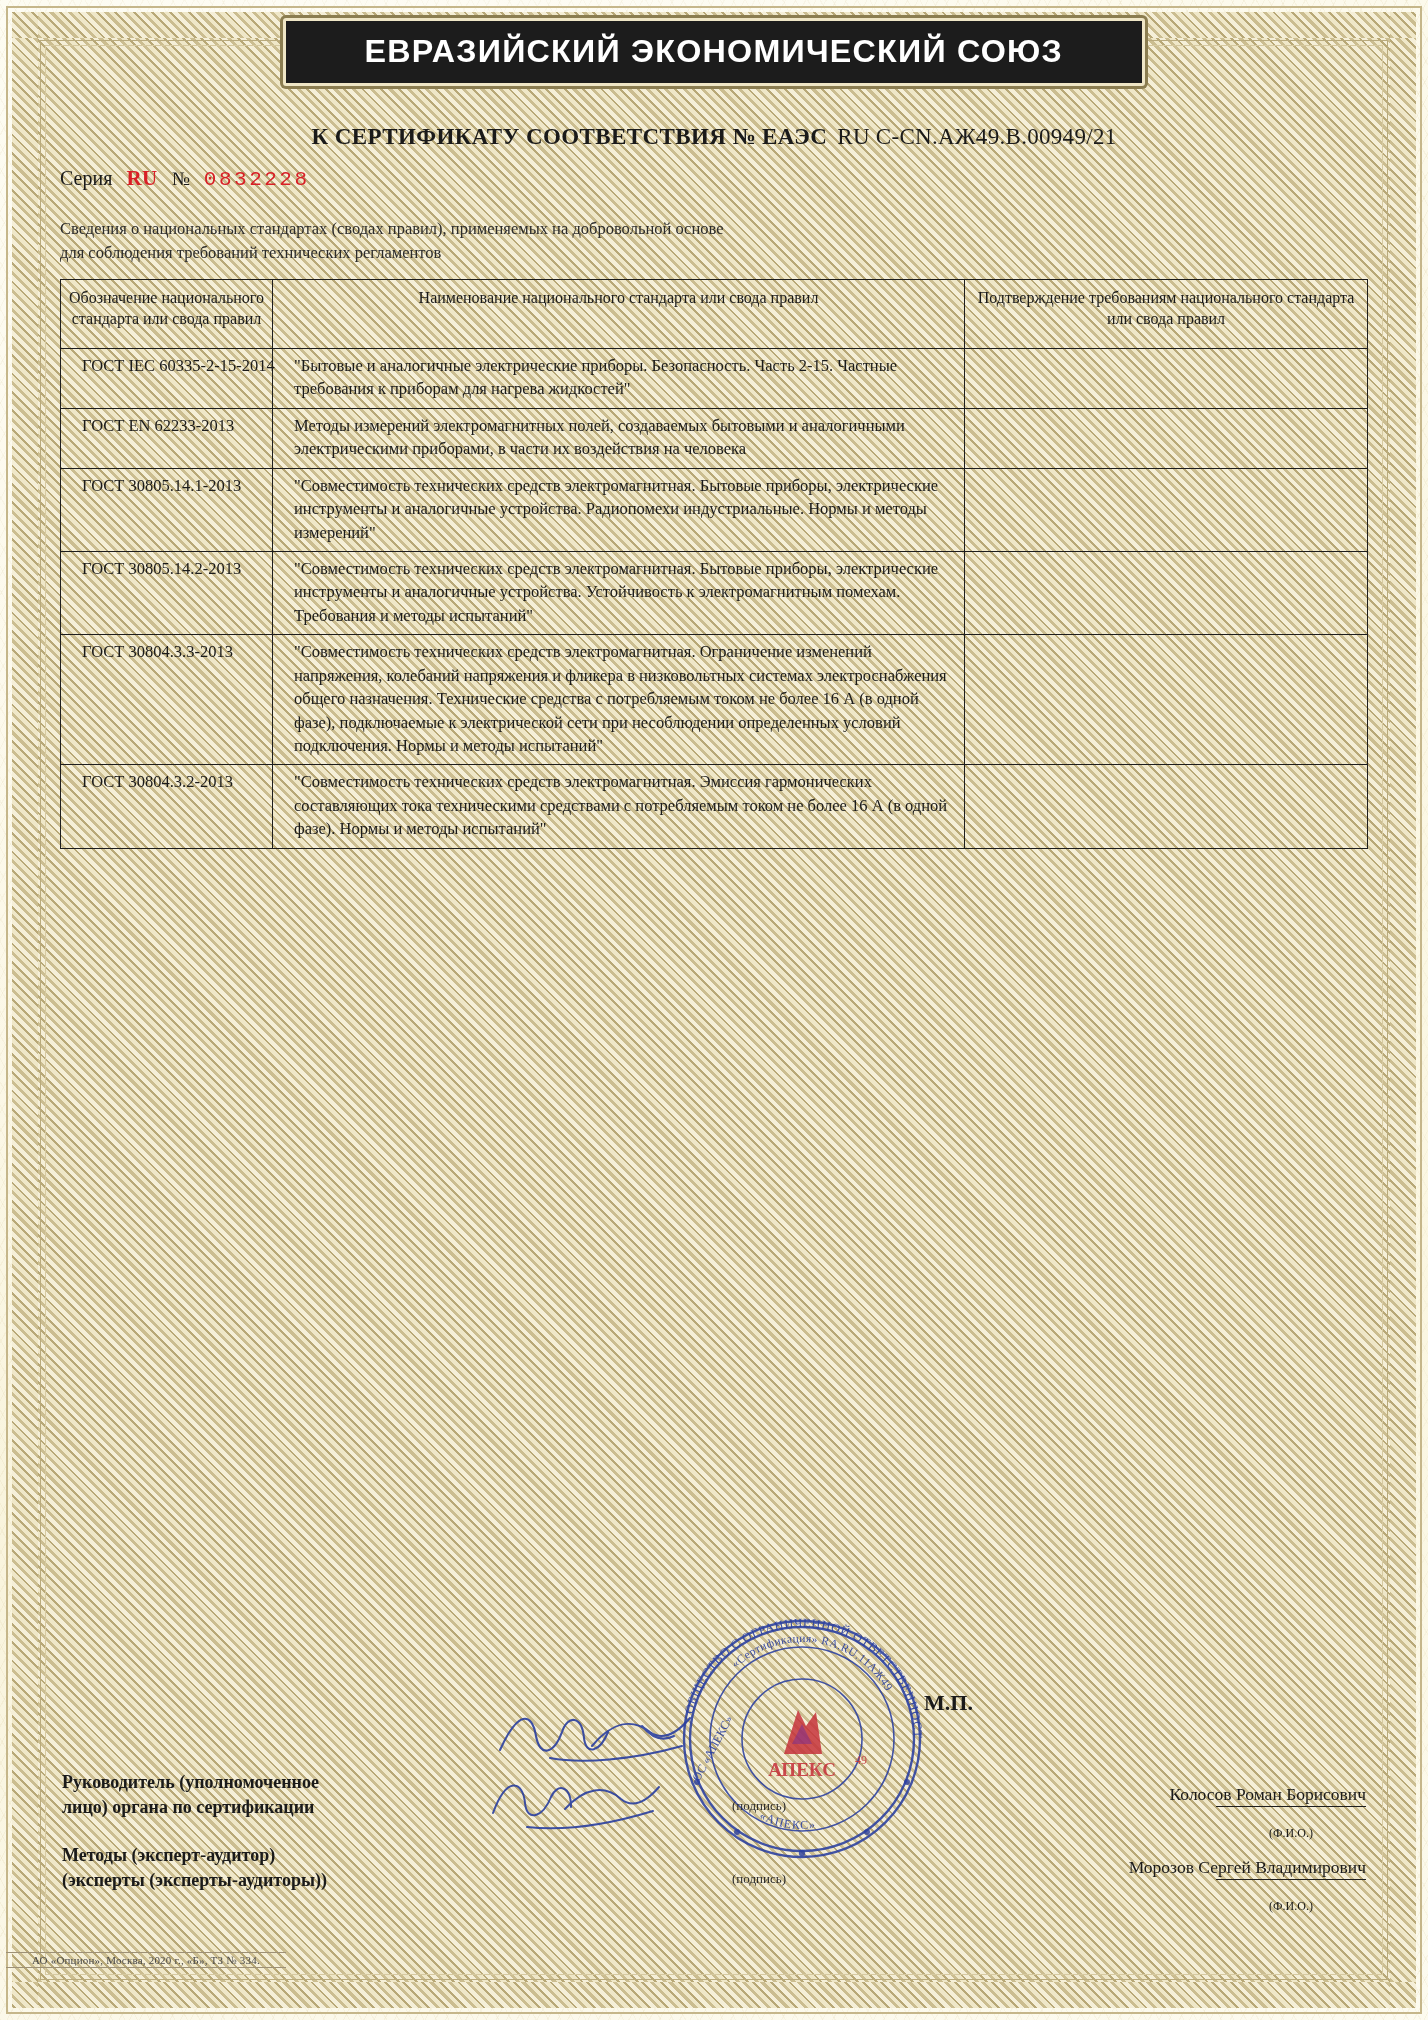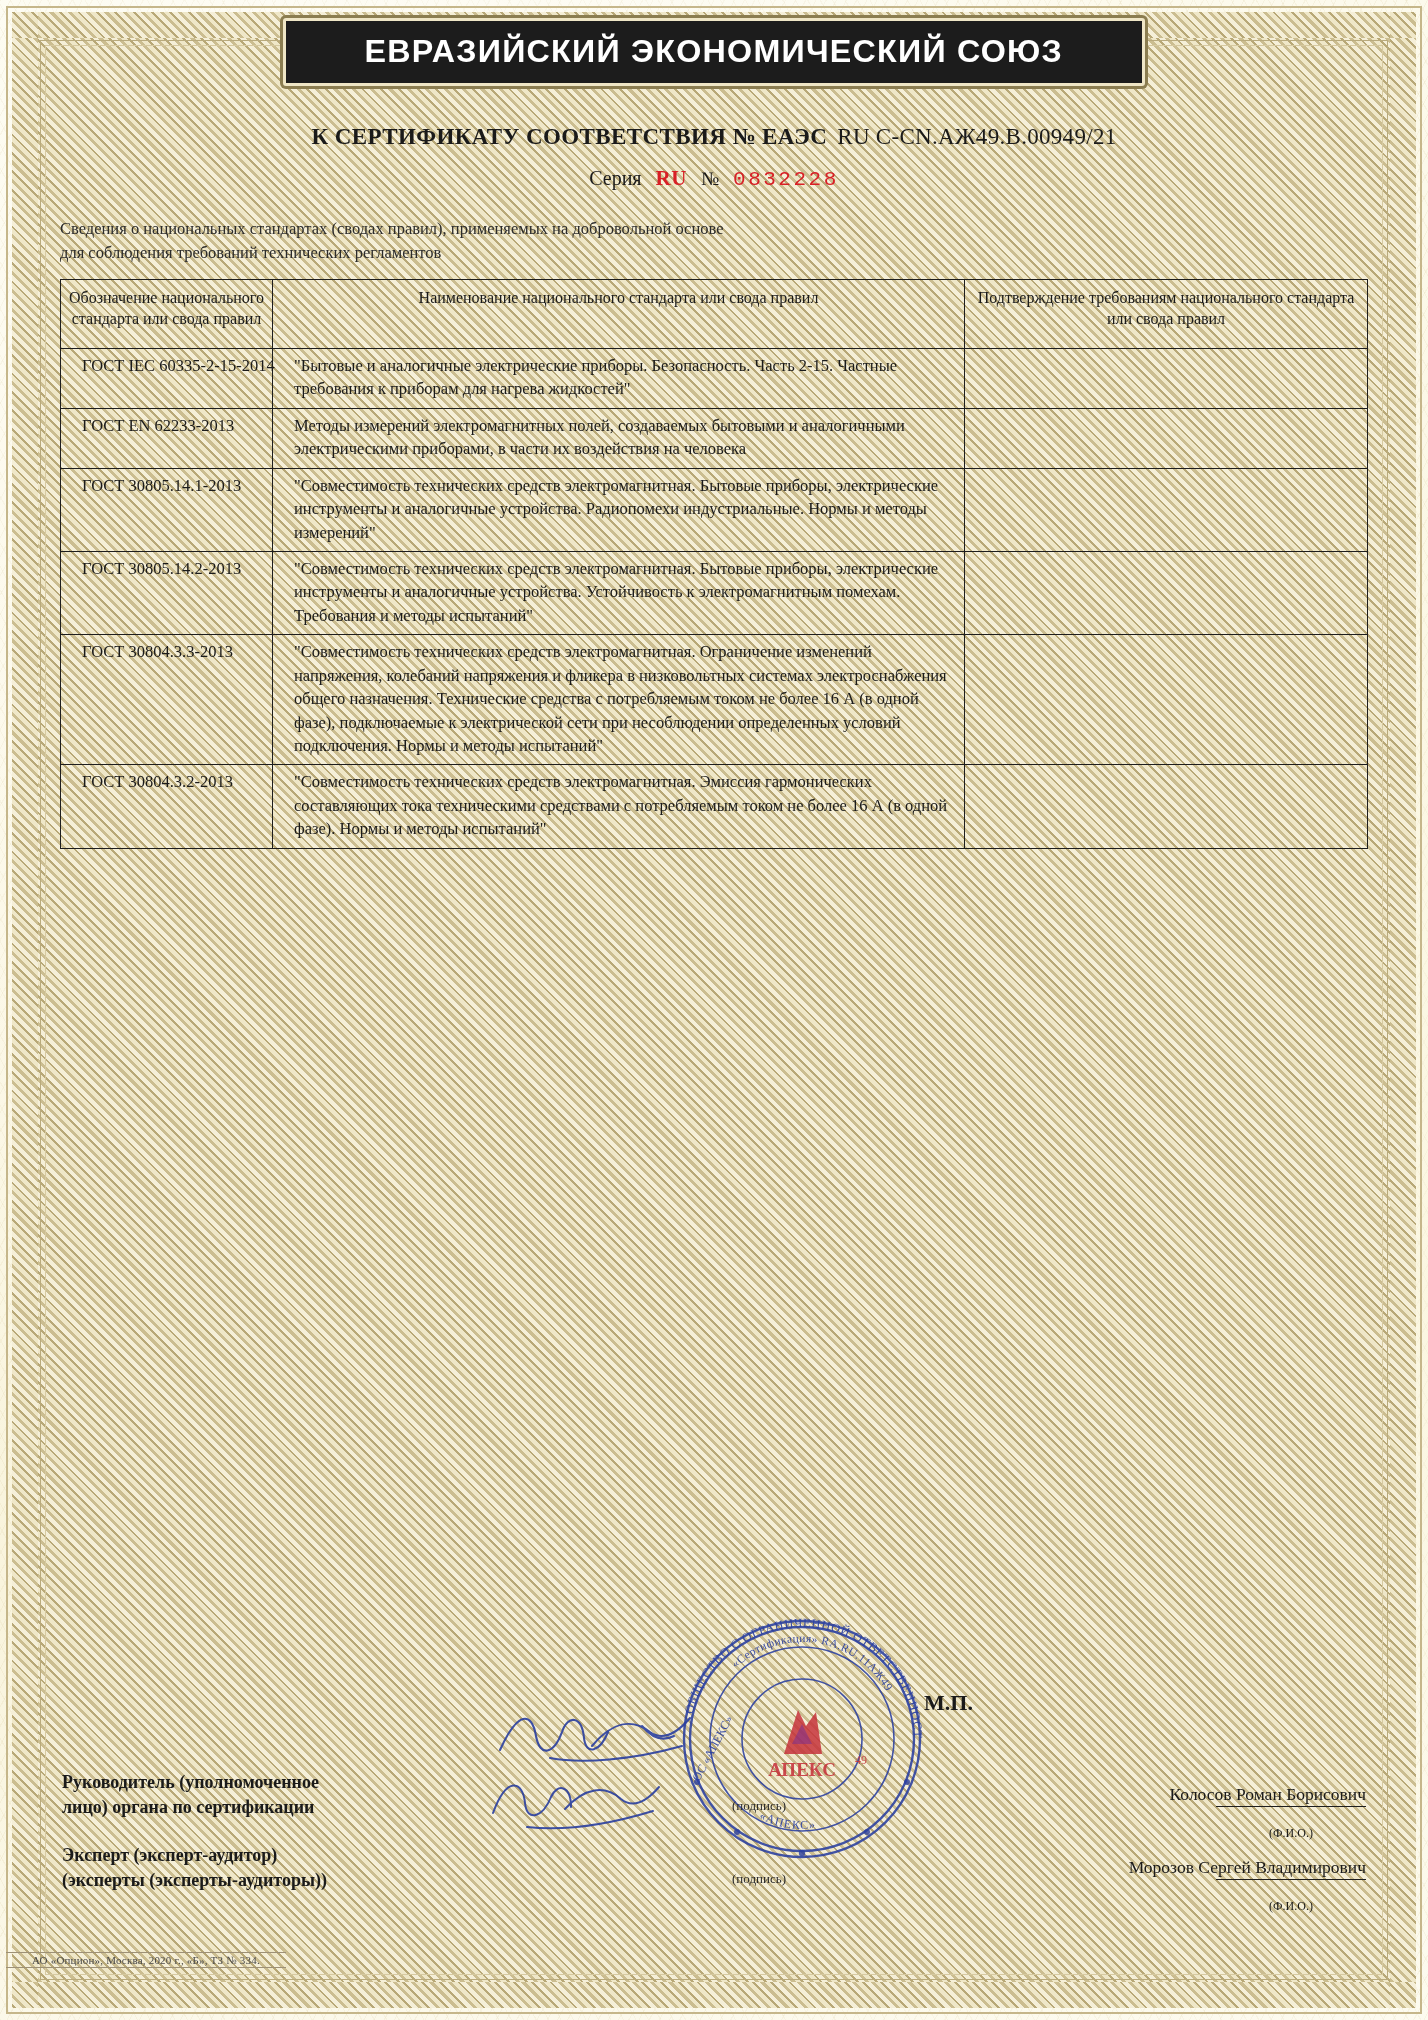--- a/index.html
+++ b/index.html
@@ -116,21 +116,21 @@
     font-size: 23px;
     font-weight: bold;
     letter-spacing: 0.4px;
   }
   .subtitle-number {
     font-size: 23px;
     letter-spacing: 0.3px;
   }
   .series-row {
     display: flex;
-    justify-content: center;
+    justify-content: flex-start;
     align-items: baseline;
     gap: 14px;
     margin-top: 16px;
   }
   .series-label { font-size: 20px; }
   .series-ru {
     font-size: 21px;
     font-weight: bold;
     color: #d81f26;
     letter-spacing: 0.5px;
@@ -460,21 +460,21 @@
           <span class="pod">(подпись)</span>
         </div>
         <div class="sig-right">
           <div class="fio-name">Колосов Роман Борисович</div>
           <div class="fio-cap">(Ф.И.О.)</div>
         </div>
       </div>
 
       <div class="sig-row">
         <div class="sig-left">
-          <div>Эксперт (эксперт-аудитор)</div>
+          <div>Методы (эксперт-аудитор)</div>
           <div>(эксперты (эксперты-аудиторы))</div>
         </div>
         <div class="sig-mid">
           <span class="pod">(подпись)</span>
         </div>
         <div class="sig-right">
           <div class="fio-name">Морозов Сергей Владимирович</div>
           <div class="fio-cap">(Ф.И.О.)</div>
         </div>
       </div>

